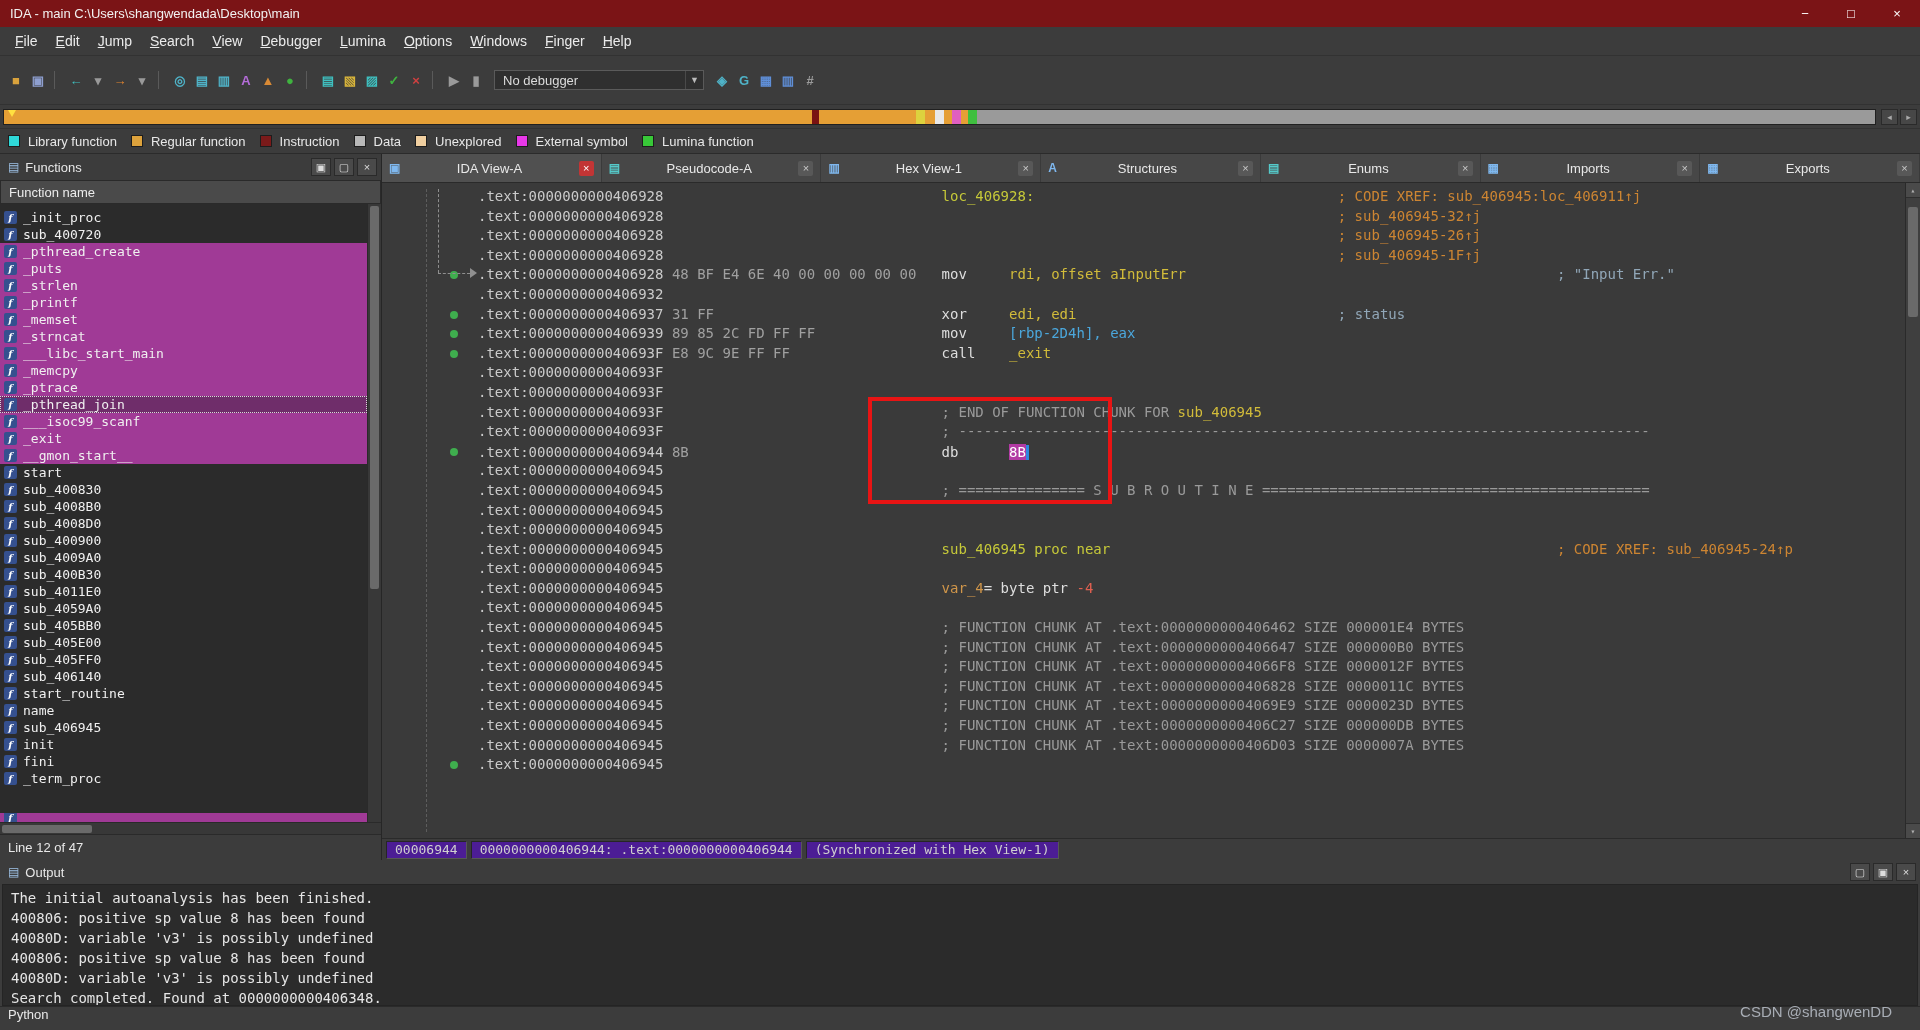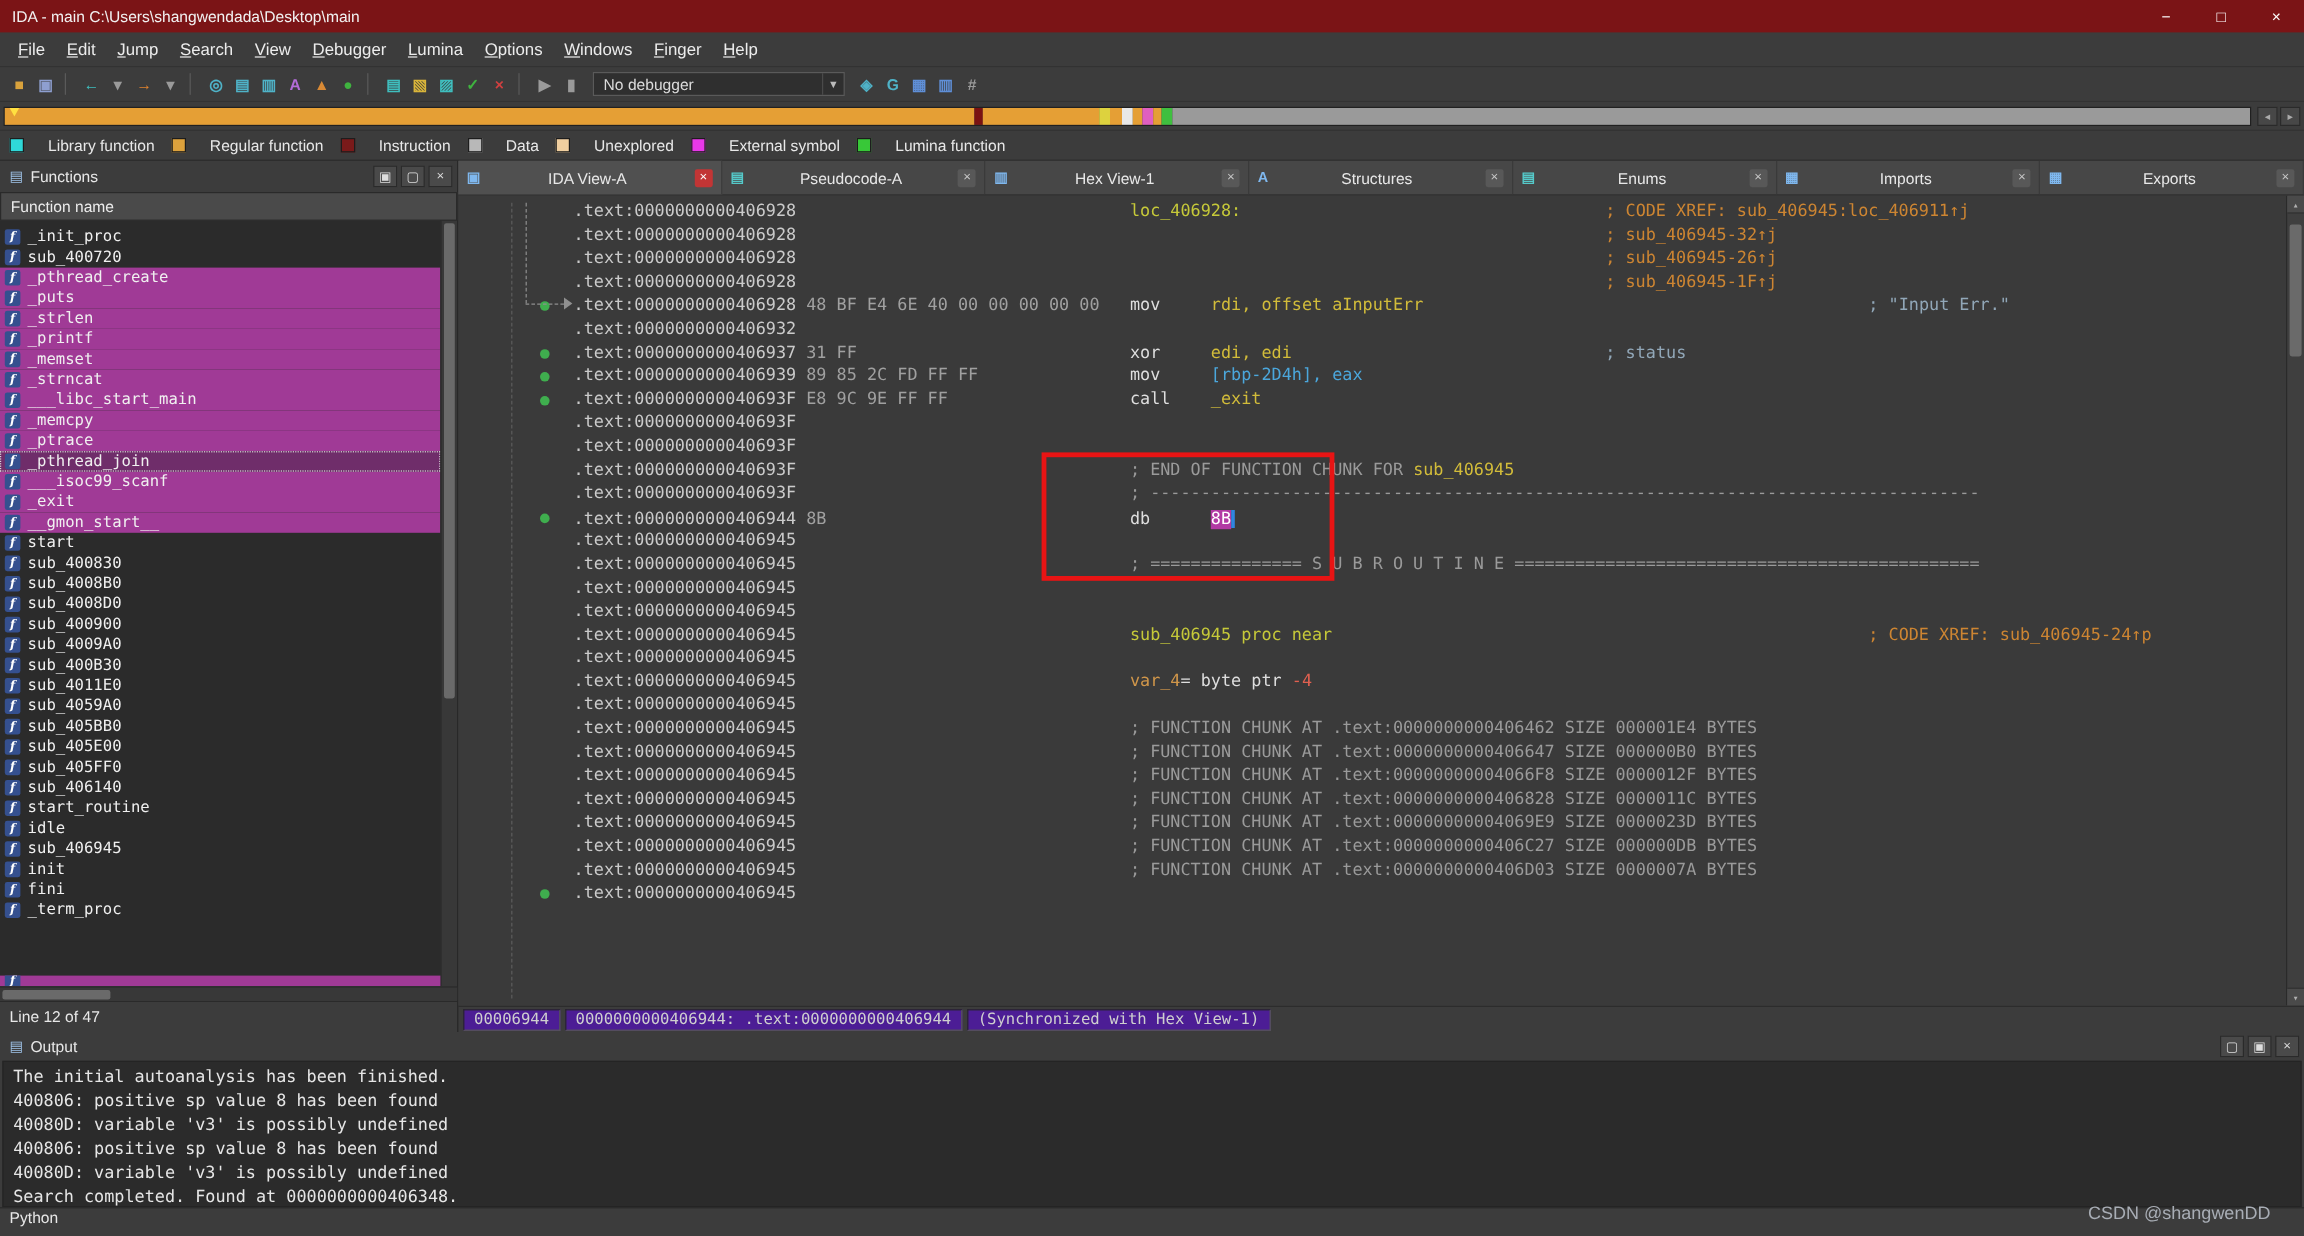--- a/index.html
+++ b/index.html
@@ -12,33 +12,33 @@
 .winbtn{width:46px;height:100%;display:flex;align-items:center;justify-content:center;font-size:13px;color:#fff}
 
 .menubar{flex:0 0 29px;display:flex;align-items:center;padding-left:6px;border-bottom:1px solid #323232}
 .menu-item{padding:4px 9px;font-size:14px;color:#ececec}
 .menu-item u{text-decoration:underline}
 
 .toolbar{flex:0 0 27px;display:flex;align-items:center;padding-left:6px;border-bottom:1px solid #323232}
 .tbgroup{display:flex;align-items:center;gap:2px}
 .tb-icon{width:20px;height:19px;display:flex;align-items:center;justify-content:center;font-size:13px;font-weight:bold}
 .tb-sep{width:6px;height:18px;border-left:1px solid #5a5a5a;margin:0 4px}
-.combo{width:210px;height:20px;margin:4px 8px;background:#2f2f2f;border:1px solid #5a5a5a;display:flex;align-items:center;padding-left:8px;font-size:13px;color:#dcdcdc}
+.combo{width:210px;height:20px;margin:14px 8px;background:#2f2f2f;border:1px solid #5a5a5a;display:flex;align-items:center;padding-left:8px;font-size:13px;color:#dcdcdc}
 .combo-arrow{margin-left:auto;width:18px;height:100%;display:flex;align-items:center;justify-content:center;font-size:9px;color:#bbb;border-left:1px solid #4a4a4a}
 
 .navrow{flex:0 0 24px;display:flex;align-items:center;padding:0 3px;border-bottom:1px solid #323232}
 .navband{flex:1;height:16px;position:relative;border:1px solid #202020}
 .navsegs{display:flex;width:100%;height:100%}
 .navseg{height:100%}
 .navptr{position:absolute;left:4px;top:0;width:0;height:0;border-left:4px solid transparent;border-right:4px solid transparent;border-top:7px solid #ffe040}
 .navbtns{display:flex;margin-left:3px}
 .navbtn{width:17px;height:16px;margin-left:2px;background:#474747;border:1px solid #2a2a2a;color:#aaa;font-size:9px;display:flex;align-items:center;justify-content:center}
 
 .legend{flex:0 0 25px;display:flex;align-items:center;gap:14px;padding-left:8px;border-bottom:1px solid #2b2b2b}
-.leg{display:flex;align-items:center;gap:20px;font-size:13px;color:#e8e8e8}
+.leg{display:flex;align-items:center;gap:8px;font-size:13px;color:#e8e8e8}
 .leg .sq{width:12px;height:12px;border:1px solid #1d1d1d;display:inline-block}
 
 .main{flex:1;display:flex;min-height:0}
 .funcpanel{flex:0 0 382px;display:flex;flex-direction:column;border-right:1px solid #262626;min-height:0}
 .panelhdr{flex:0 0 26px;display:flex;align-items:center;gap:6px;padding:0 4px 0 8px;font-size:13px}
 .phicon{color:#9fc3e8;font-size:12px}
 .spacer{flex:1}
 .phbtns{display:flex}
 .phbtn{width:20px;height:18px;margin-left:3px;background:#4a4a4a;border:1px solid #2a2a2a;display:flex;align-items:center;justify-content:center;font-size:11px;color:#ddd}
 .colhdr{flex:0 0 24px;background:#4a4a4a;border:1px solid #2a2a2a;display:flex;align-items:center;padding-left:8px;font-size:13px;color:#ececec}
@@ -344,21 +344,21 @@
           <div class="frow">
             <span class="ficon">f</span>
             <span class="fname">sub_406140</span>
           </div>
           <div class="frow">
             <span class="ficon">f</span>
             <span class="fname">start_routine</span>
           </div>
           <div class="frow">
             <span class="ficon">f</span>
-            <span class="fname">idle</span>
+            <span class="fname">name</span>
           </div>
           <div class="frow">
             <span class="ficon">f</span>
             <span class="fname">sub_406945</span>
           </div>
           <div class="frow">
             <span class="ficon">f</span>
             <span class="fname">init</span>
           </div>
           <div class="frow">

